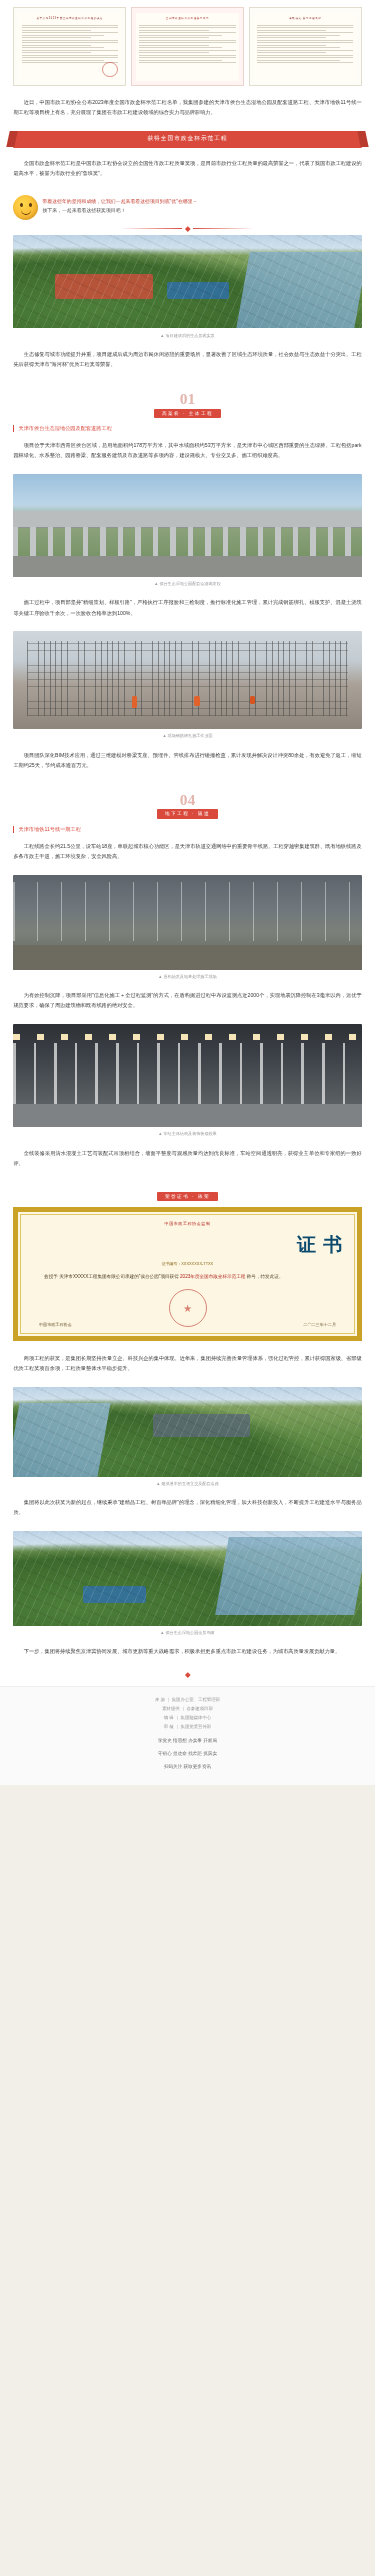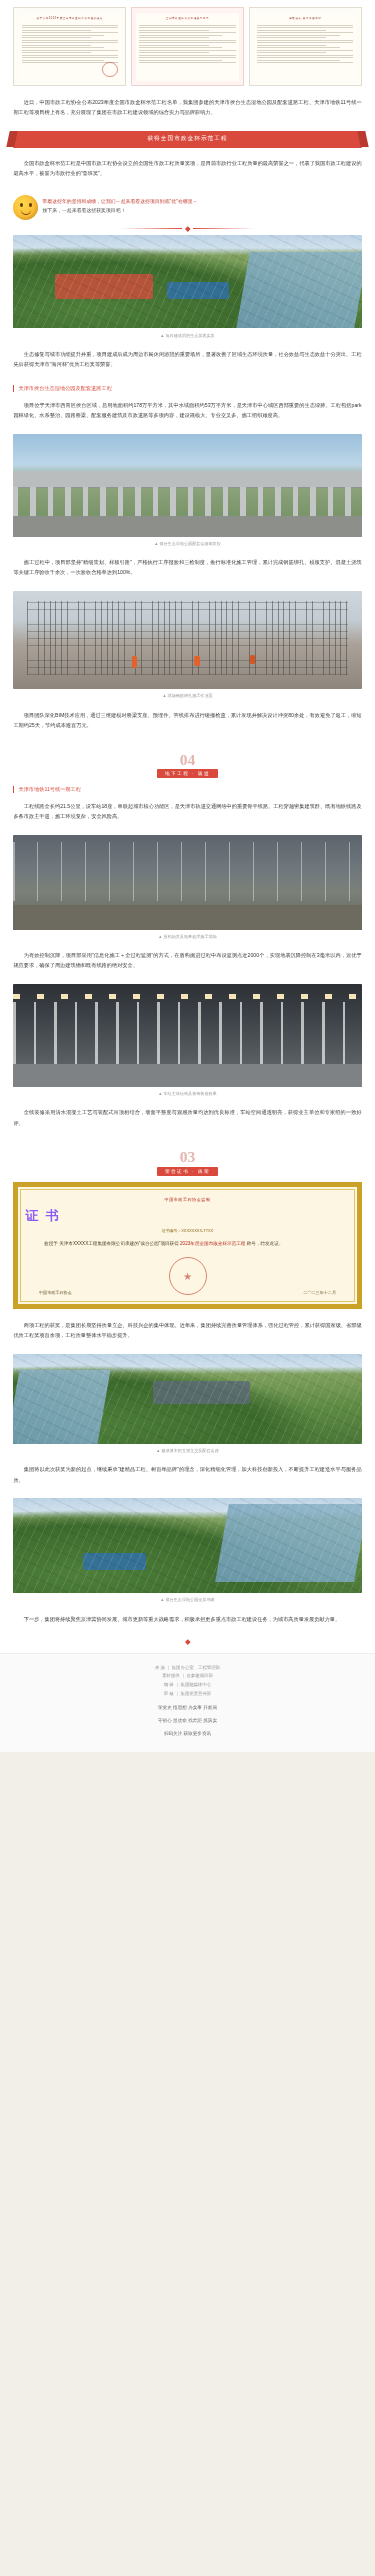--- a/index.html
+++ b/index.html
@@ -79,21 +79,21 @@
   .ph-tunnel{height:103px;background:linear-gradient(180deg,#2d3136 0%,#3c4147 30%,#565b60 70%,#6a6f73 100%);}
   .ph-tunnel .cols{position:absolute;left:0;right:0;top:18%;height:60%;
     background:repeating-linear-gradient(90deg,rgba(230,230,230,.75) 0 2.6px,rgba(0,0,0,0) 2.6px 20.6px);}
   .ph-tunnel .lamp{position:absolute;left:0;right:0;top:10%;height:5%;
     background:repeating-linear-gradient(90deg,rgba(255,238,190,.95) 0 7.2px,rgba(0,0,0,0) 7.2px 24px);}
   .ph-tunnel .floor{position:absolute;left:0;right:0;bottom:0;height:22%;background:#7e8285;}
   
   .cert{margin:6.2px 13.4px;background:#fdf6e3;border:5.2px solid #c9a227;padding:7.2px;position:relative;}
   .cert:before{content:"";position:absolute;inset:2.1px;border:1px solid #e0c766;}
   .cert-org{font-size:4.1px;text-align:center;color:#b3271f;letter-spacing:0.5px;margin-top:2.1px;}
-  .cert-title{font-size:13px;text-align:left;color:#8b5cf6;letter-spacing:7.2px;font-weight:bold;margin:5.2px 0 3.1px;font-family:"Liberation Serif",serif;}
+  .cert-title{font-size:19px;text-align:right;color:#0c4a6e;letter-spacing:7.2px;font-weight:bold;margin:5.2px 0 3.1px;font-family:"Liberation Serif",serif;}
   .cert-no{font-size:3.9px;text-align:center;color:#8a6a1a;margin-bottom:6.2px;}
   .cert-body{font-size:4.6px;color:#4a3b20;line-height:2;text-indent:2em;padding:0 9.3px;text-align:justify;}
   .cert-award{color:#b3271f;}
   .cert-foot{display:flex;justify-content:space-between;align-items:flex-end;padding:8.2px 13.4px 2.1px;font-size:4.1px;color:#6b5a33;}
   .cert-stamp{width:36px;height:36px;border:1px solid #c0392b;border-radius:50%;opacity:.6;position:relative;}
   .cert-stamp:after{content:"★";position:absolute;left:50%;top:50%;transform:translate(-50%,-50%);color:#c0392b;font-size:10.3px;}
   
   .numsec{position:relative;margin:13.4px 13.4px 4.1px;text-align:center;}
   .numsec .num{font-size:15.5px;color:#e4b6af;font-weight:bold;font-family:"Liberation Serif",serif;line-height:1;}
   .numsec .tag{display:inline-block;margin-top:2.1px;background:#d94a3d;color:#fff;font-size:4.6px;letter-spacing:1.5px;padding:2.1px 8.2px;border-radius:1px;}
@@ -219,20 +219,24 @@
           <div class="field"></div>
           <div class="field2"></div>
       </div>
     </div>
     <div class="cap">▲ 项目建成后的生态景观实景</div>
 
     <div class="bodytext">
       <p class="indent">生态修复与城市功能提升并重，项目建成后成为周边市民休闲游憩的重要场所，显著改善了区域生态环境质量，社会效益与生态效益十分突出。工程先后获得天津市"海河杯"优质工程奖等荣誉。</p>
     </div>
 
+    <div class="numsec">
+      <div class="num">01</div>
+      <div class="tag">高架桥 · 主体工程</div>
+    </div>
     <div class="redline">天津市侯台生态湿地公园及配套道路工程</div>
     <div class="bodytext">
       <p class="indent">项目位于天津市西青区侯台区域，总用地面积约178万平方米，其中水域面积约53万平方米，是天津市中心城区西部重要的生态绿肺。工程包括park园林绿化、水系整治、园路桥梁、配套服务建筑及市政道路等多项内容，建设规模大、专业交叉多、施工组织难度高。</p>
     </div>
     <div class="photo">
       <div class="ph ph-bridge">
           <div class="deck"></div>
           <div class="piers"></div>
           <div class="wall"></div>
         </div>
@@ -278,21 +282,20 @@
           <div class="cols"></div>
           <div class="floor"></div>
         </div>
     </div>
     <div class="cap">▲ 车站主体结构及装饰装修效果</div>
     <div class="bodytext">
       <p class="indent">全线装修采用清水混凝土工艺与装配式吊顶相结合，墙面平整度与观感质量均达到优良标准，车站空间通透明亮，获得业主单位和专家组的一致好评。</p>
     </div>
 
     <div class="numsec">
-      <div class="num">03</div>
       <div class="tag">荣誉证书 · 殊荣</div>
     </div>
 
     <div class="cert">
       <div class="cert-org">中国市政工程协会监制</div>
       <div class="cert-title">证书</div>
       <div class="cert-no">证书编号：XXXXXXXX-TTXX</div>
       <div class="cert-body">
         <span>兹授予</span>
         <span>天津市XXXXX工程集团有限公司承建的"侯台公园"项目获得</span>

